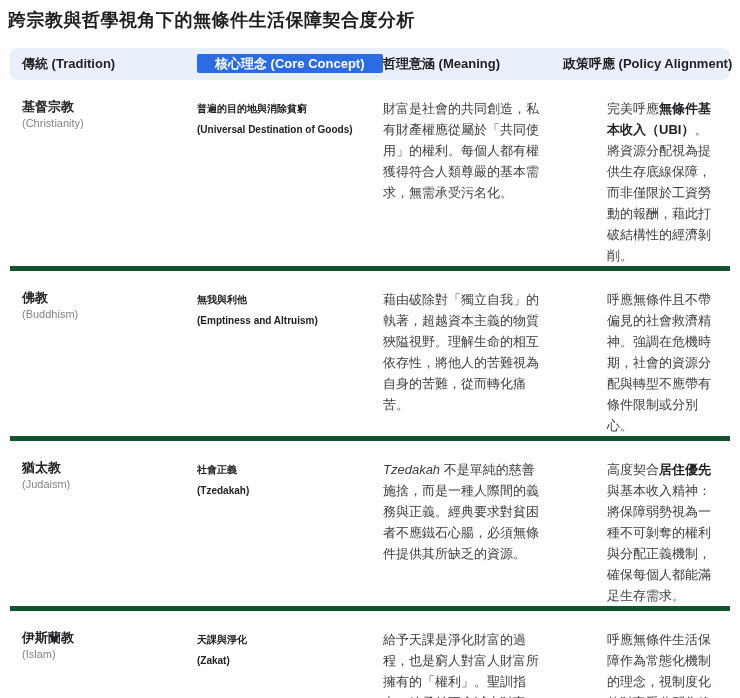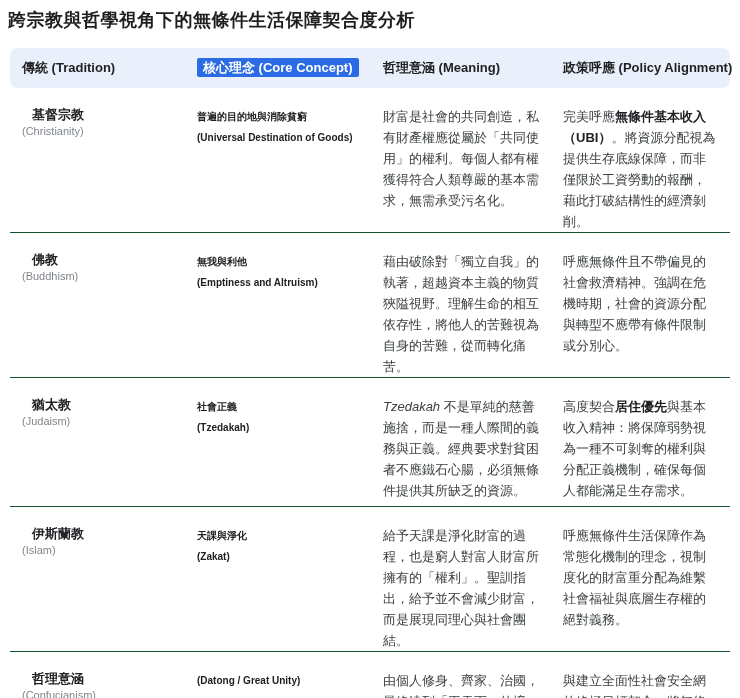--- a/index.html
+++ b/index.html
@@ -17,57 +17,56 @@
     letter-spacing: 0.5px;
   }
   .table {
     margin: 16px 10px 0 10px;
     width: 720px;
   }
   .thead {
     display: grid;
     grid-template-columns: 175px 186px 180px 1fr;
     align-items: center;
-    height: 40px;
+    height: 32px;
     padding: 0 12px;
     background: #e9f0fb;
     border-radius: 8px;
   }
   .thead .hcell {
     font-size: 13px;
     font-weight: 700;
     color: #1f1f1f;
     padding-right: 12px;
     white-space: nowrap;
   }
   .hl {
     background: #2b6ce4;
     color: #ffffff;
-    padding: 2px 6px;
+    padding: 2px 18px;
     border-radius: 2px;
   }
   .trow {
     display: grid;
     grid-template-columns: 175px 186px 180px 1fr;
     padding: 18px 12px 0 12px;
-    border-top: 1px solid #14532d;
+    border-top: 5px solid #14532d;
   }
   .trow:first-child { border-top: none; }
   .trow:nth-child(1) { min-height: 122px; }
   .trow:nth-child(2) { min-height: 143px; }
   .trow:nth-child(3) { min-height: 129px; }
   .trow:nth-child(4) { min-height: 117px; }
   .cell { padding-right: 16px; }
-  .cell:last-child { padding-right: 2px; }
+  .cell:last-child { padding-right: 2px; margin-left: 44px; }
   .trad-zh {
     font-size: 13px;
     font-weight: 700;
     color: #202124;
     line-height: 18px;
-    margin-left: 10px;
   }
   .trad-en {
     font-size: 11px;
     color: #80868b;
     line-height: 15px;
   }
   .concept-zh, .concept-en {
     font-size: 10px;
     font-weight: 700;
     color: #202124;

